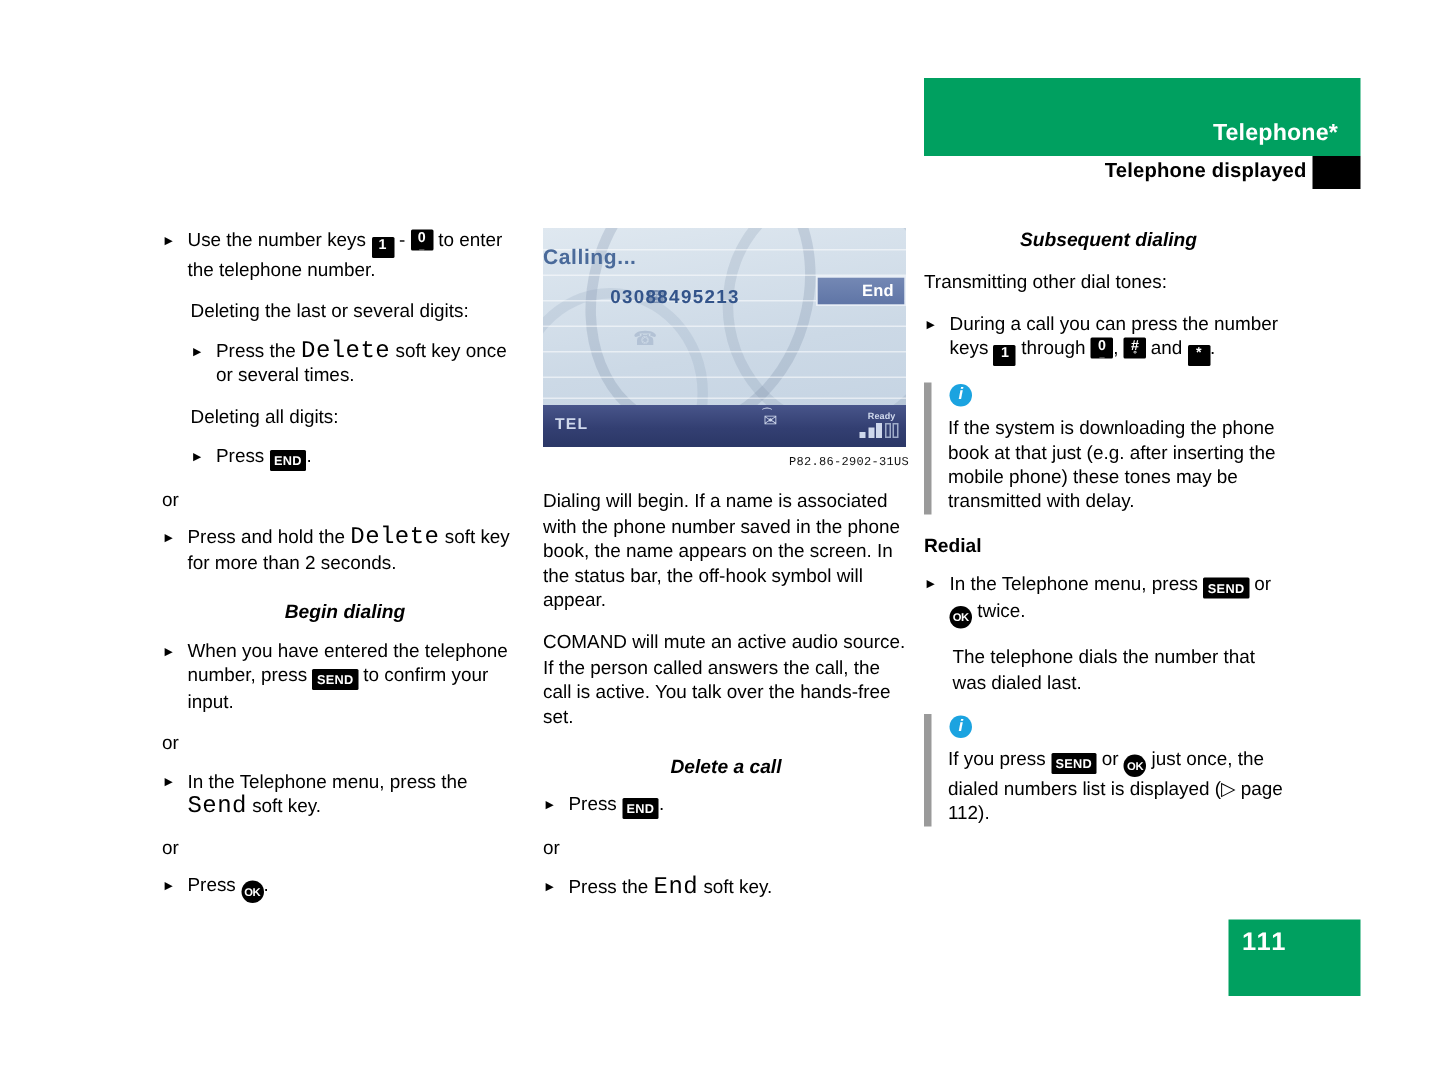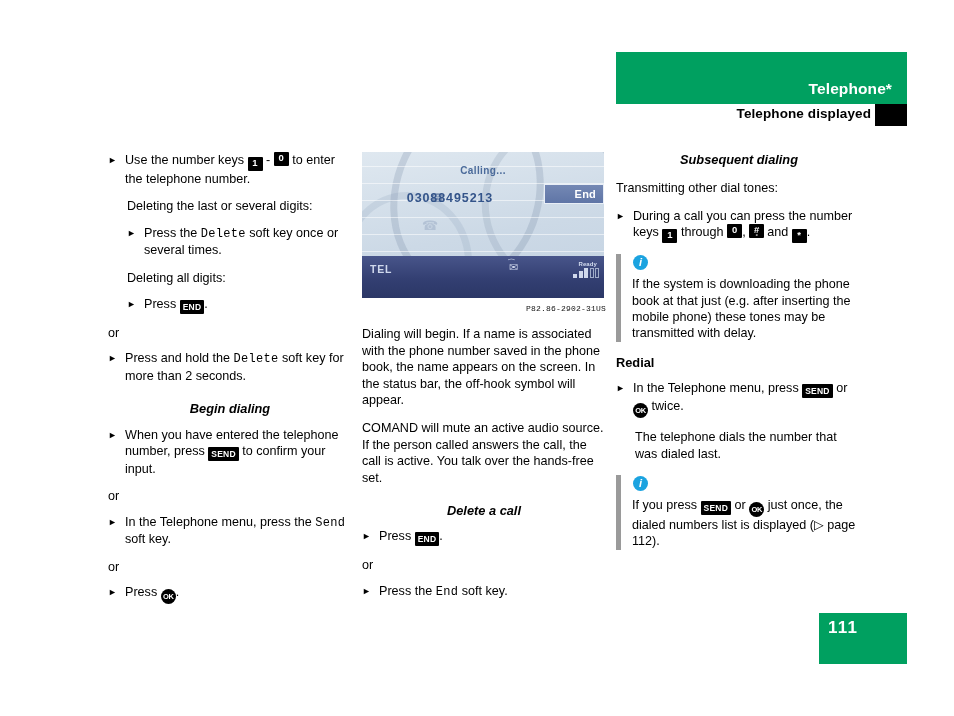--- a/index.html
+++ b/index.html
@@ -100,21 +100,21 @@
   }
   .key-ok {
     width:15px; height:15px;
     border-radius:50%;
     font-size:7.5px; line-height:15px;
     letter-spacing:-.3px;
     vertical-align:-3px;
   }
   .mono {
     font-family:"Liberation Mono", monospace;
-    font-size:12px;
+    font-size:16px;
     letter-spacing:.3px;
   }
 
   
   .screen-wrap { position:relative; width:242px; height:146px; }
   .screen {
     position:absolute; inset:0;
     background:linear-gradient(170deg,#dfe8f0 0%, #ccd9e6 55%, #c3d2e2 100%);
     overflow:hidden;
   }
@@ -125,22 +125,22 @@
   .swirl {
     position:absolute;
     border:7px solid rgba(120,140,165,.30);
     border-radius:50%;
   }
   .swirl.a { left:30px;  top:-52px; width:150px; height:190px; border-color:rgba(120,140,165,.26); transform:rotate(16deg); }
   .swirl.b { left:120px; top:-28px; width:150px; height:165px; border-color:rgba(120,140,165,.20); transform:rotate(-10deg); }
   .swirl.c { left:-20px; top:40px;  width:130px; height:140px; border-color:rgba(130,150,175,.18); }
   .scr-calling {
     position:absolute; left:0; right:0; top:11px;
-    text-align:center;
-    color:#4a6a9a; font-size:10px; font-weight:bold;
+    text-align:left;
+    color:#4a6a9a; font-size:14px; font-weight:bold;
     letter-spacing:.4px;
   }
   .scr-number {
     position:absolute; left:0; right:66px; top:38px;
     text-align:center;
     color:#33548a; font-size:12.5px; font-weight:bold;
     letter-spacing:.9px;
   }
   .scr-phicon {
     position:absolute; left:68px; top:38px;
@@ -155,21 +155,21 @@
     width:60px; height:20px;
     background:linear-gradient(180deg,#7488b4 0%,#5f75a6 100%);
     border:1px solid #e8eef6;
     color:#ffffff; font-size:11px; font-weight:bold;
     line-height:18px; text-align:right;
     padding-right:7px;
     letter-spacing:.2px;
   }
   .statusbar {
     position:absolute; left:0; right:0; bottom:0;
-    height:42px;
+    height:28px;
     background:linear-gradient(180deg,#48558a 0%,#333f72 55%,#2b3766 100%);
   }
   .sb-tel {
     position:absolute; left:8px; top:5px;
     color:#cfd8ec; font-size:10.5px; font-weight:bold;
     letter-spacing:.8px;
   }
   .sb-env {
     position:absolute; left:147px; top:5px;
     color:#ccd5ea; font-size:11px; line-height:13px;

